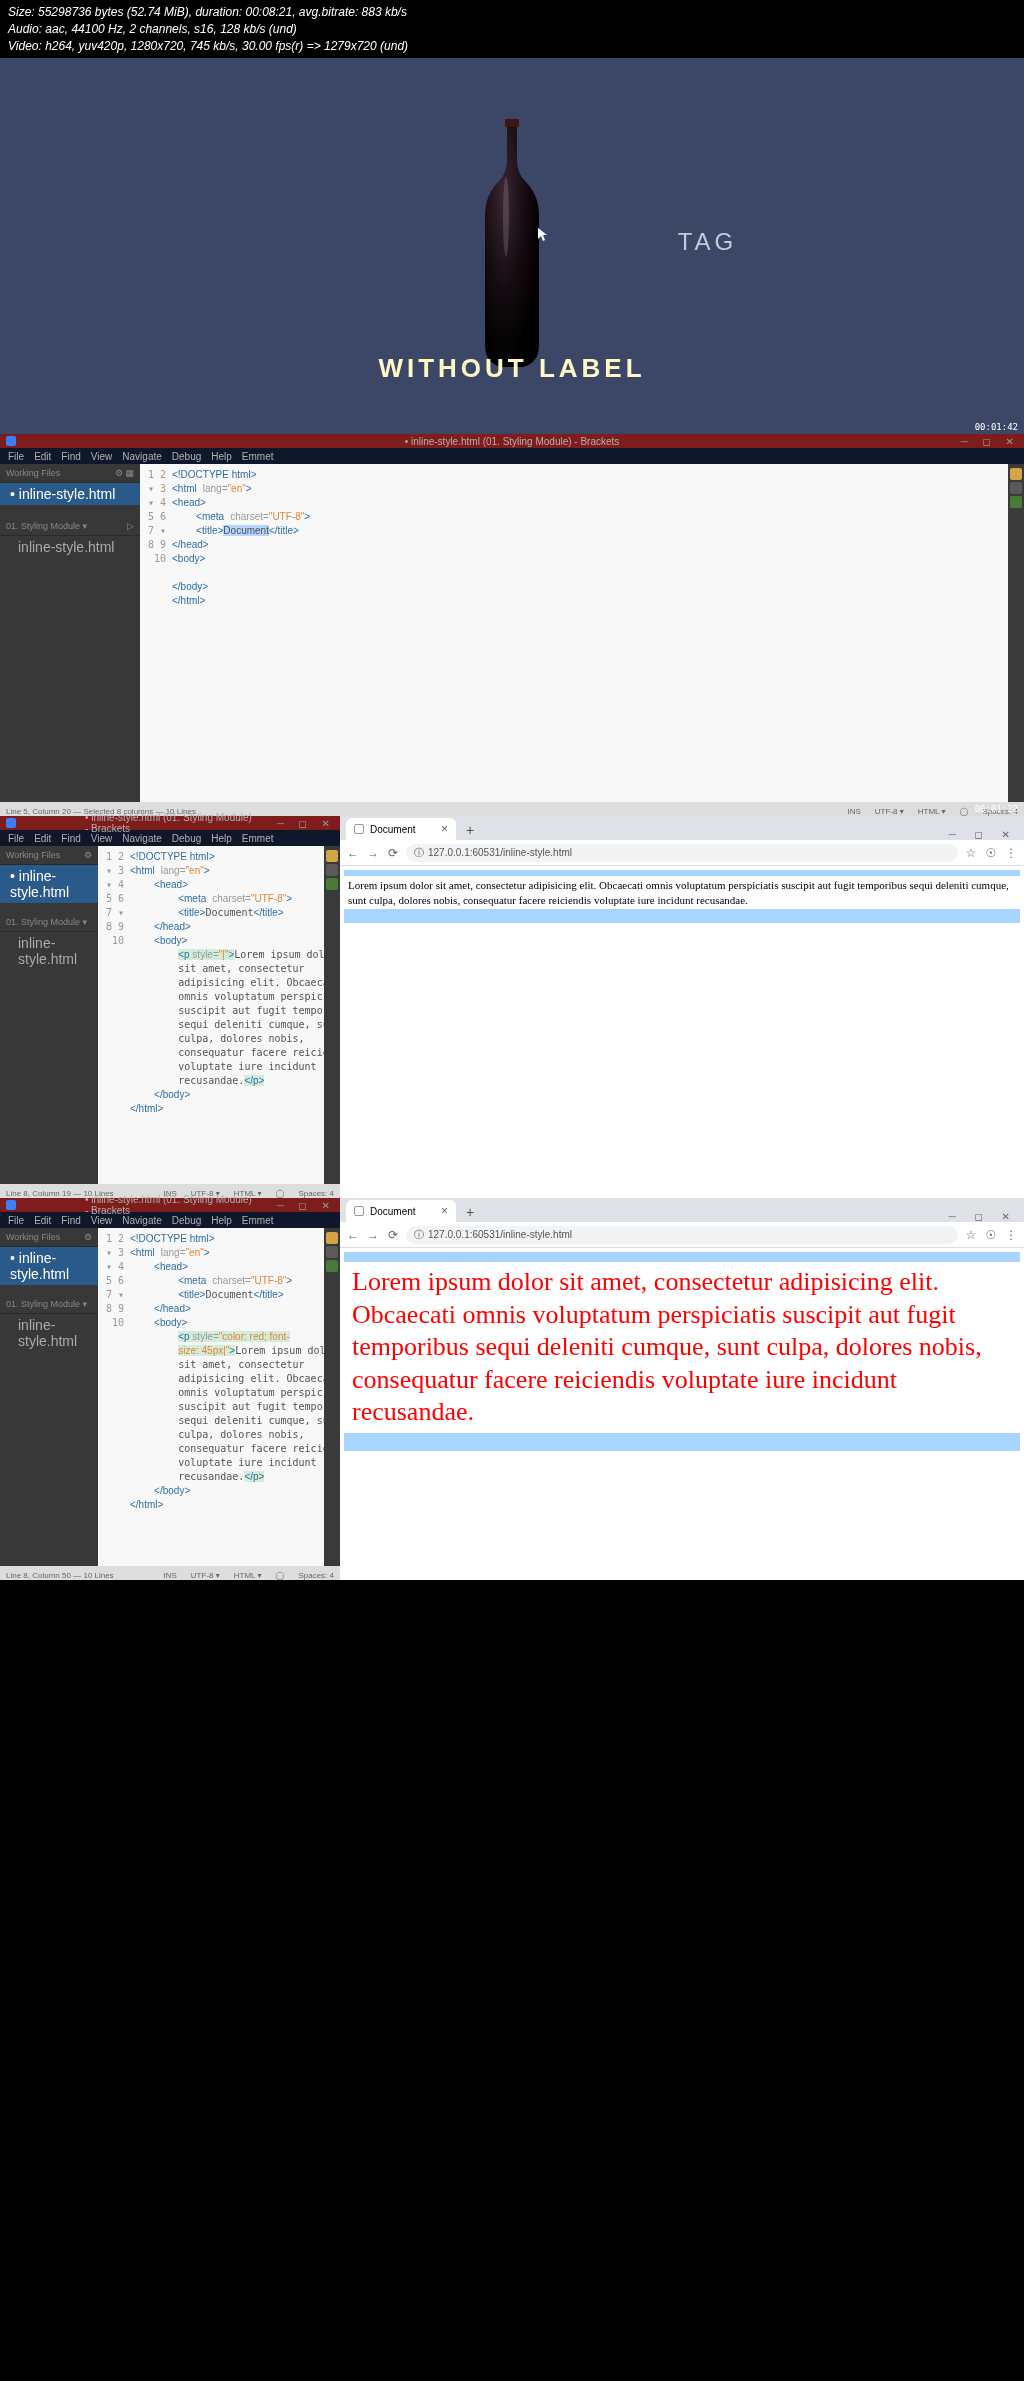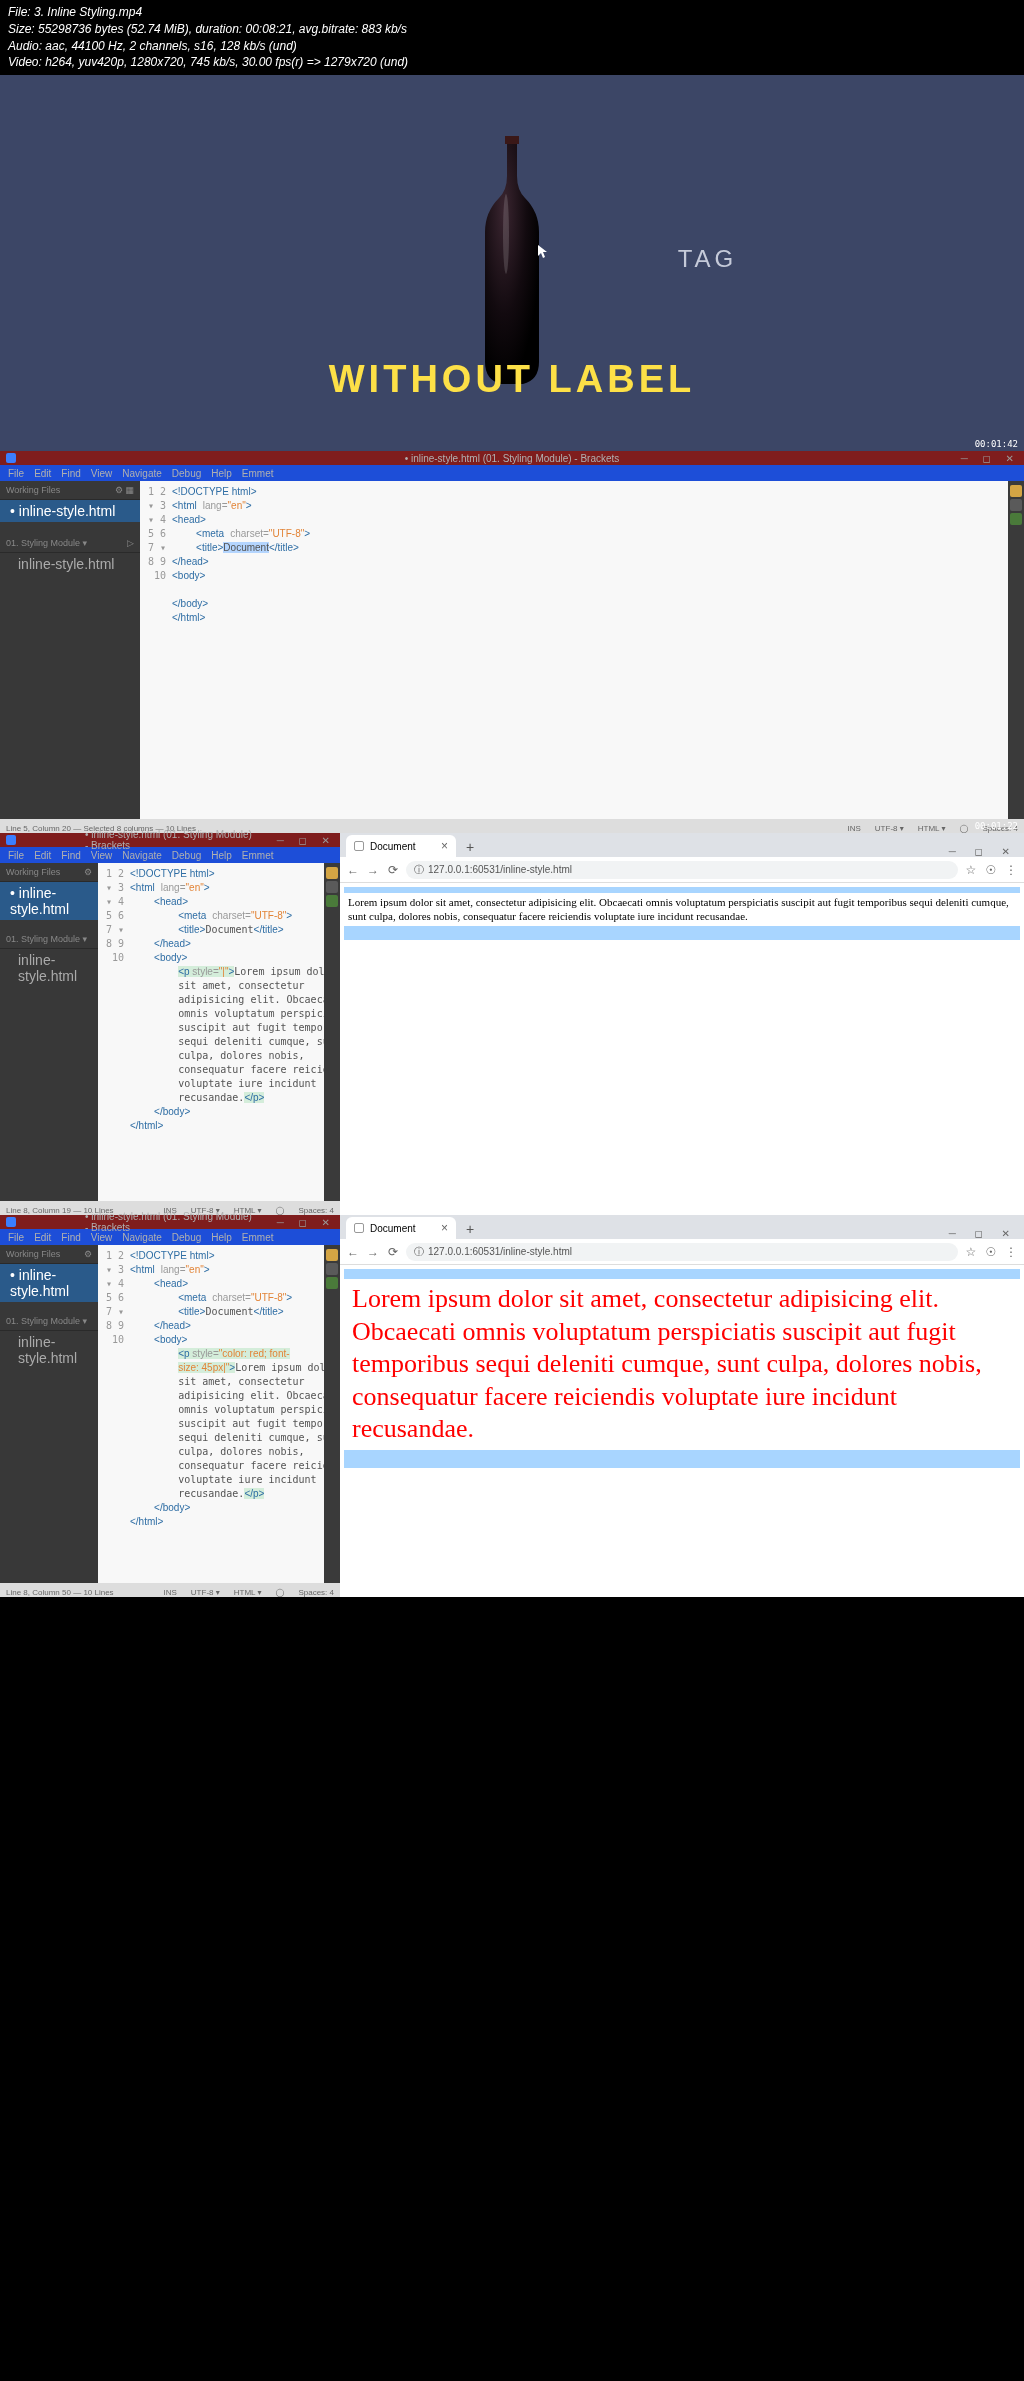--- a/index.html
+++ b/index.html
@@ -6,34 +6,34 @@
 body { background: #000; width: 1024px; }
 
 
 .header-info { background: #000; color: #fff; padding: 4px 8px; font-family: Arial, sans-serif; font-size: 12px; font-style: italic; line-height: 1.4; }
 
 
 .slide { background: #3c4666; height: 376px; position: relative; display: flex; align-items: center; justify-content: center; }
 .bottle { width: 60px; height: 258px; position: relative; }
 .bottle svg { width: 100%; height: 100%; }
 .slide-tag { position: absolute; right: 28%; top: 170px; color: #c5cad9; font-size: 24px; letter-spacing: 4px; font-weight: 400; }
-.slide-sub { position: absolute; bottom: 50px; left: 50%; transform: translateX(-50%); color: #fde047; font-size: 38px; font-weight: 700; letter-spacing: 4px; }
+.slide-sub { position: absolute; bottom: 50px; left: 50%; transform: translateX(-50%); color: #fef9c3; font-size: 26px; font-weight: 700; letter-spacing: 4px; }
 .cursor { position: absolute; left: 52.5%; top: 170px; width: 10px; height: 14px; }
 .timestamp { position: absolute; right: 6px; bottom: 2px; color: #fff; font-size: 9px; font-family: monospace; }
 
 
 .brackets { display: flex; flex-direction: column; background: #2c2c2c; position: relative; }
 .brackets.full { height: 382px; }
 .brackets.half { height: 382px; width: 340px; }
 .row2, .row3 { display: flex; height: 382px; position: relative; background: #2c2c2c; }
 .titlebar { background: #7f1d1d; color: #b0b0b0; font-size: 10px; height: 14px; display: flex; align-items: center; position: relative; }
 .titlebar .dot { width: 10px; height: 10px; background: #3b7eff; border-radius: 2px; margin: 0 6px; }
 .titlebar .title { position: absolute; left: 50%; transform: translateX(-50%); }
 .titlebar .winbtns { position: absolute; right: 4px; font-size: 10px; letter-spacing: 6px; color: #999; }
-.menubar { background: #1d4ed8; color: #b0b0b0; font-size: 10px; height: 16px; display: flex; align-items: center; padding-left: 8px; gap: 10px; }
+.menubar { background: #0f172a; color: #b0b0b0; font-size: 10px; height: 16px; display: flex; align-items: center; padding-left: 8px; gap: 10px; }
 .menubar span { cursor: default; }
 .editor-body { flex: 1; display: flex; overflow: hidden; }
 .sidebar { width: 140px; background: #383838; color: #999; font-size: 9px; display: flex; flex-direction: column; }
 .sidebar.narrow { width: 98px; }
 .sb-section { padding: 4px 6px; color: #888; font-size: 9px; display: flex; justify-content: space-between; border-bottom: 1px solid #2a2a2a; }
 .sb-item { padding: 3px 10px; font-size: 14px; color: #ccc; }
 .sb-item.active { background: #2a5a8a; color: #fff; }
 .sb-item.indent { padding-left: 18px; color: #aaa; }
 .code-area { flex: 1; background: #f8f8f8; display: flex; overflow: hidden; position: relative; }
 .gutter { width: 32px; background: #f8f8f8; color: #999; font-family: 'Consolas', monospace; font-size: 10px; text-align: right; padding-right: 6px; padding-top: 4px; line-height: 14px; }
@@ -67,21 +67,20 @@
 .blue-bar-bot { height: 14px; background: #a8d5ff; }
 .lorem-small { font-family: 'Times New Roman', serif; font-size: 11px; padding: 2px 4px; line-height: 1.3; }
 .lorem-big { font-family: 'Times New Roman', serif; font-size: 26px; color: red; padding: 4px 8px; line-height: 1.25; }
 .row2 .timestamp, .row3 .timestamp { position: absolute; right: 6px; bottom: 2px; }
 
 </style>
 </head>
 <body>
 
 <div class="header-info">
-  <div>File: 3. Inline Styling.mp4</div>
   <div>Size: 55298736 bytes (52.74 MiB), duration: 00:08:21, avg.bitrate: 883 kb/s</div>
   <div>Audio: aac, 44100 Hz, 2 channels, s16, 128 kb/s (und)</div>
   <div>Video: h264, yuv420p, 1280x720, 745 kb/s, 30.00 fps(r) =&gt; 1279x720 (und)</div>
 </div>
 
 <div class="slide">
   <div class="bottle">
     <svg viewBox="0 0 60 258">
       <defs>
         <radialGradient id="bg" cx="35%" cy="30%" r="70%">

